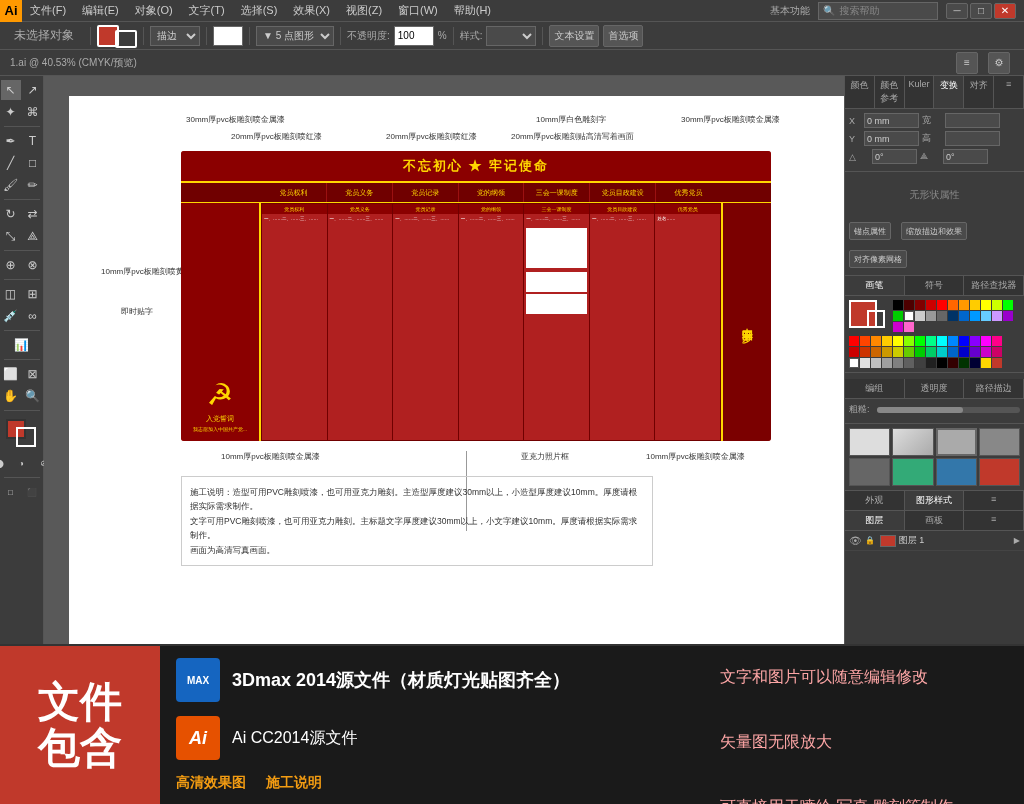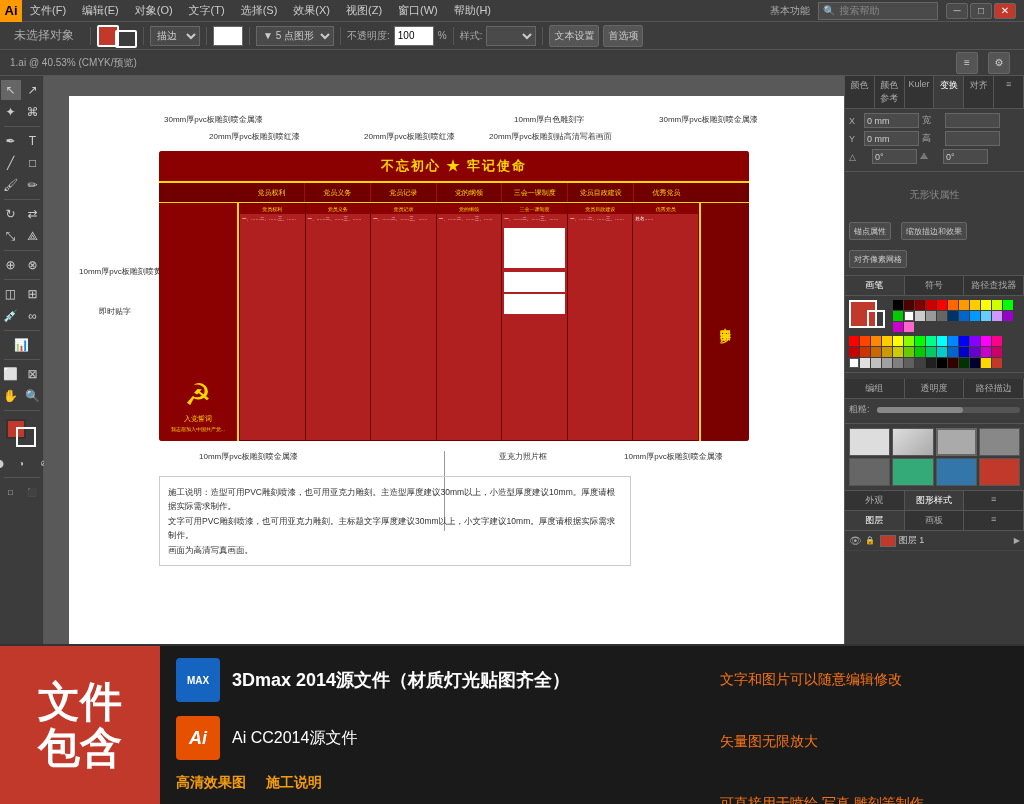--- a/index.html
+++ b/index.html
@@ -86,21 +86,21 @@
     #banner-middle { flex: 1; background: #1a1a1a; padding: 12px 16px; display: flex; flex-direction: column; justify-content: space-between; }
     .banner-row1 { display: flex; align-items: center; gap: 12px; }
     .banner-icon-3dmax { width: 44px; height: 44px; background: #1565c0; display: flex; align-items: center; justify-content: center; color: #fff; font-size: 11px; font-weight: bold; border-radius: 4px; }
     .banner-row1-text { font-size: 18px; color: #fff; font-weight: bold; }
     .banner-row2 { display: flex; align-items: center; gap: 12px; }
     .banner-icon-ai { width: 44px; height: 44px; background: #e65100; display: flex; align-items: center; justify-content: center; color: #fff; font-size: 18px; font-weight: bold; border-radius: 4px; font-style: italic; }
     .banner-row2-text { font-size: 16px; color: #fff; }
     .banner-row3 { display: flex; gap: 20px; }
     .banner-highlight { font-size: 14px; color: #f39c12; font-weight: bold; }
     #banner-right { width: 320px; background: #1a1a1a; padding: 16px; display: flex; flex-direction: column; justify-content: center; gap: 10px; }
-    .banner-right-text { font-size: 14px; color: #f97316; margin-top: 34px; }
+    .banner-right-text { font-size: 16px; color: #fca5a5; margin-top: 34px; }
   </style>
 </head>
 <body>
 
 <div id="menu-bar">
   <div class="menu-logo">Ai</div>
   <div class="menu-items">
     <div class="menu-item">文件(F)</div>
     <div class="menu-item">编辑(E)</div>
     <div class="menu-item">对象(O)</div>
@@ -238,21 +238,21 @@
       <div class="tool-btn" style="font-size:8px;">□</div>
       <div class="tool-btn" style="font-size:8px;">⬛</div>
     </div>
   </div>
 
   <div id="canvas-area">
     <div id="canvas-scroll">
       <div id="canvas-content">
         <div id="white-page">
 
-          <div style="position:relative;padding:10px 10px 10px 10px;min-height:430px;">
+          <div style="position:relative;padding:10px 10px 10px 10px;min-height:430px;margin-left:22px;">
 
             <div style="position:absolute;top:18px;left:95px;font-size:8px;color:#333;">30mm厚pvc板雕刻喷金属漆</div>
             <div style="position:absolute;top:18px;left:590px;font-size:8px;color:#333;">30mm厚pvc板雕刻喷金属漆</div>
             <div style="position:absolute;top:35px;left:140px;font-size:8px;color:#333;">20mm厚pvc板雕刻喷红漆</div>
             <div style="position:absolute;top:35px;left:295px;font-size:8px;color:#333;">20mm厚pvc板雕刻喷红漆</div>
             <div style="position:absolute;top:35px;left:420px;font-size:8px;color:#333;">20mm厚pvc板雕刻贴高清写着画面</div>
             <div style="position:absolute;top:18px;left:445px;font-size:8px;color:#333;">10mm厚白色雕刻字</div>
 
             <div style="position:absolute;top:170px;left:10px;font-size:8px;color:#333;">10mm厚pvc板雕刻喷黄漆</div>
             <div style="position:absolute;top:210px;left:30px;font-size:8px;color:#333;">即时贴字</div>

